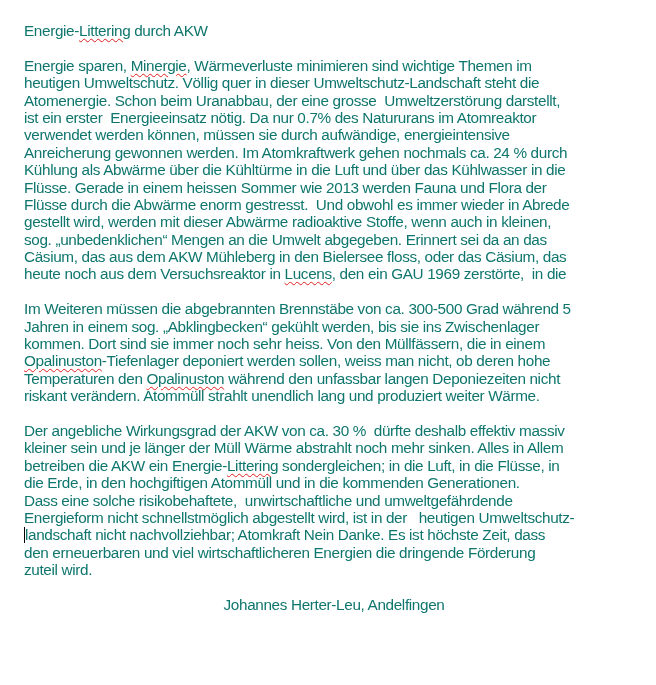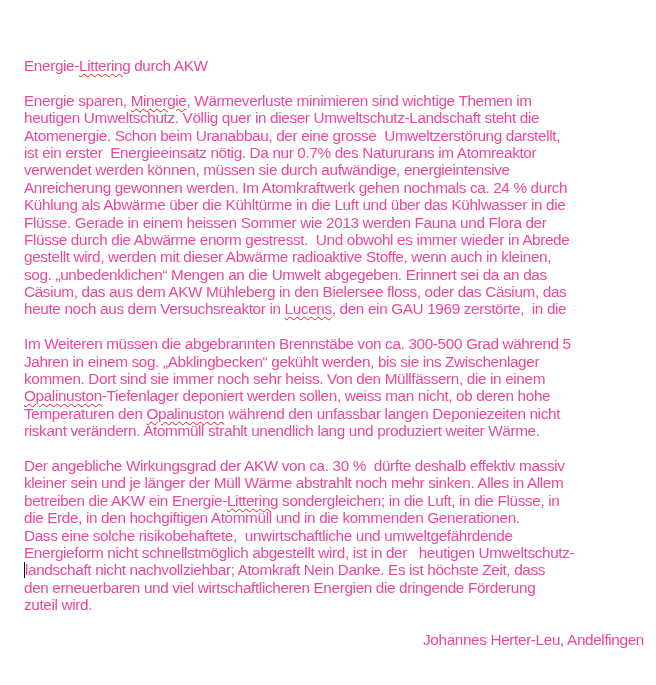--- a/index.html
+++ b/index.html
@@ -1,27 +1,26 @@
 <!DOCTYPE html>
 <html><head>
 <meta charset="utf-8">
 <style>
   html, body { margin: 0; padding: 0; background: #ffffff; }
   body { width: 656px; height: 685px; overflow: hidden; position: relative; }
   .page {
     position: absolute; left: 24px; top: 22px; width: 620px;
     font-family: "Liberation Sans", sans-serif;
-    font-size: 15.3px; line-height: 17.4px; color: #ec4899;
+    font-size: 15.3px; line-height: 17.4px; color: #0f766e;
     letter-spacing: -0.35px;
-    margin-top: 35px;
   }
   .line { white-space: pre; display: block; height: 17.4px; }
   .title { margin-bottom: 17.4px; }
   .para { margin-bottom: 17.4px; }
-  .sig { text-align: right; display: block; white-space: pre; margin-top: 0; padding-left: 0; }
+  .sig { text-align: center; display: block; white-space: pre; margin-top: 0; padding-left: 0; }
   .spell { text-decoration: underline wavy #e02020; text-decoration-thickness: 1px; text-underline-offset: 2px; }
   .cursor { display: inline-block; width: 1px; height: 16px; background: #000; vertical-align: -3px; margin-right: 0px; }
 </style>
 </head>
 <body>
 
 <div class="page">
   <div class="line title"><span>Energie-</span><span class="spell">Littering</span><span> durch AKW</span></div>
 
   <div id="paras">

